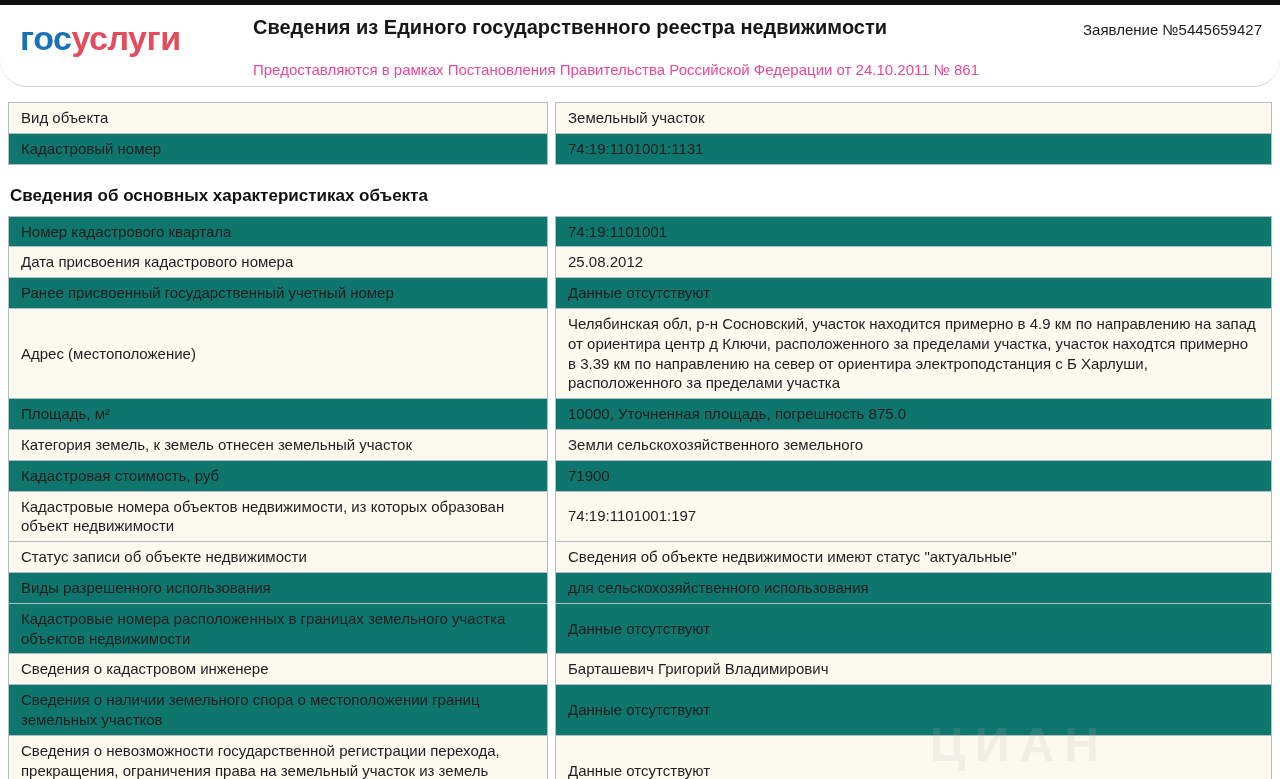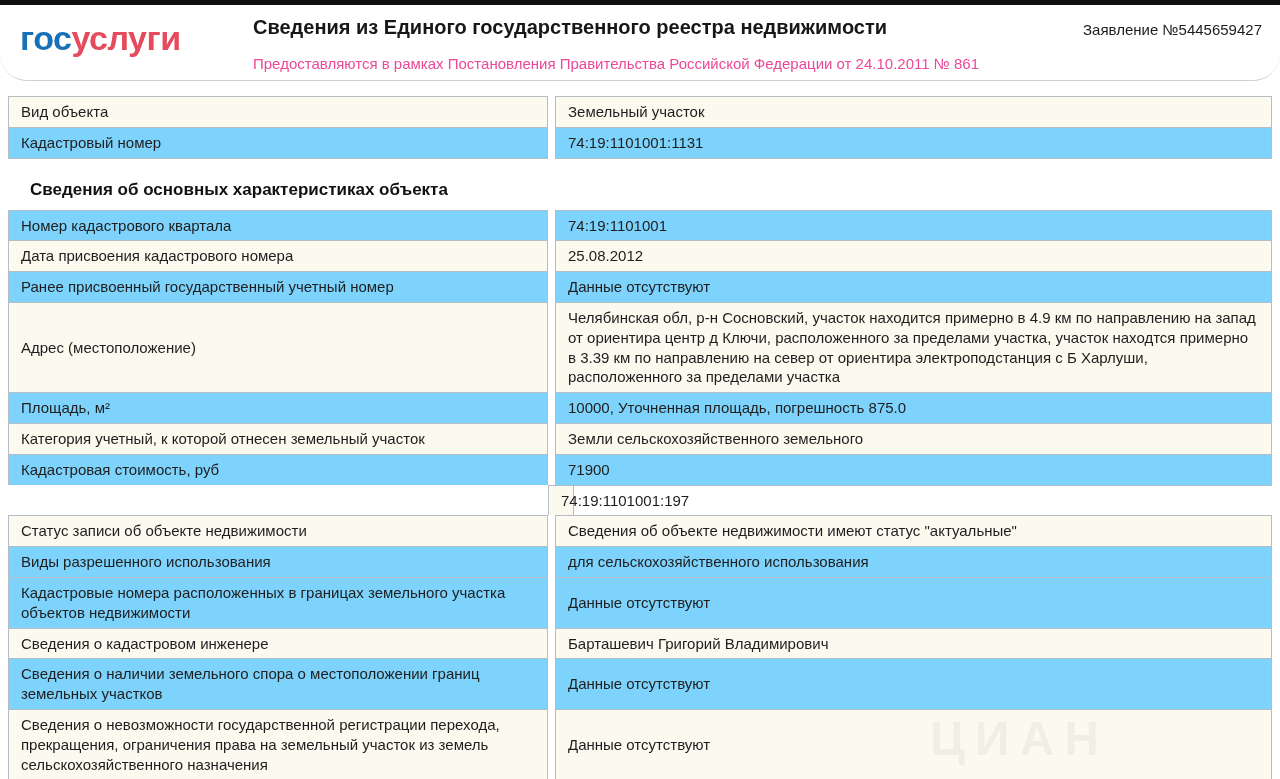--- a/index.html
+++ b/index.html
@@ -18,49 +18,49 @@
     min-height: 64px; background: #fff; border-radius: 27px;
   }
   .logo {
     width: 233px; flex: 0 0 233px;
     font-size: 34px; font-weight: 700; letter-spacing: -0.5px;
     padding-top: 4px; white-space: nowrap;
   }
   .logo .blue { color: #1871b8; }
   .logo .red  { color: #e54b5d; }
   .title-block { flex: 1 1 auto; padding-top: 1px; }
-  .doc-title { font-size: 20px; font-weight: 700; color: #171717; margin-bottom: 16px; }
+  .doc-title { font-size: 20px; font-weight: 700; color: #171717; margin-bottom: 22px; }
   .doc-subtitle { font-size: 15px; color: #ec4899; }
   .app-number {
     margin-left: auto; white-space: nowrap;
     font-size: 15px; color: #1c1c1c; padding-top: 6px;
   }
 
   .content { padding: 15px 8px 0 8px; position: relative; }
 
   .tbl { width: 100%; }
   .row {
     display: grid;
     grid-template-columns: 540px 7px 1fr;
     background: transparent;
   }
   .row:not(:first-child) { margin-top: -1px; }
   .cell {
     border: 1px solid #b4bcc6;
     padding: 5px 12px;
     font-size: 15px; line-height: 1.32;
     display: flex; align-items: center;
-    background: #7dd3fc;
+    background: #0f766e;
   }
   .row.cream .cell { background: #fcf9ef; }
   .gap { background: #ffffff; }
 
   .section-heading {
     font-size: 17px; font-weight: 700; color: #111;
-    margin: 21px 6px 10px 22px;
+    margin: 21px 6px 10px 2px;
   }
   .summary-wrap { margin-bottom: 20px; }
   .details-wrap { margin-top: 0; }
 
   .watermark {
     position: absolute;
     left: 930px; top: 630px;
     font-size: 48px; font-weight: 700;
     letter-spacing: 10px;
     color: #b9b9b4; opacity: 0.16;
@@ -120,30 +120,31 @@
         <div class="cell label">Адрес (местоположение)</div>
         <div class="gap"></div>
         <div class="cell value">Челябинская обл, р-н Сосновский, участок находится примерно в 4.9 км по направлению на запад от ориентира центр д Ключи, расположенного за пределами участка, участок находтся примерно в 3.39 км по направлению на север от ориентира электроподстанция с Б Харлуши, расположенного за пределами участка</div>
       </div>
       <div class="row">
         <div class="cell label">Площадь, м²</div>
         <div class="gap"></div>
         <div class="cell value">10000, Уточненная площадь, погрешность 875.0</div>
       </div>
       <div class="row cream">
-        <div class="cell label">Категория учетный, к которой отнесен земельный участок</div>
+        <div class="cell label">Категория земель, к земель отнесен земельный участок</div>
         <div class="gap"></div>
         <div class="cell value">Земли сельскохозяйственного земельного</div>
       </div>
       <div class="row">
         <div class="cell label">Кадастровая стоимость, руб</div>
         <div class="gap"></div>
         <div class="cell value">71900</div>
       </div>
       <div class="row cream">
+        <div class="cell label">Кадастровые номера объектов недвижимости, из которых образован объект недвижимости</div>
         <div class="gap"></div>
         <div class="cell value">74:19:1101001:197</div>
       </div>
       <div class="row cream">
         <div class="cell label">Статус записи об объекте недвижимости</div>
         <div class="gap"></div>
         <div class="cell value">Сведения об объекте недвижимости имеют статус "актуальные"</div>
       </div>
       <div class="row">
         <div class="cell label">Виды разрешенного использования</div>

